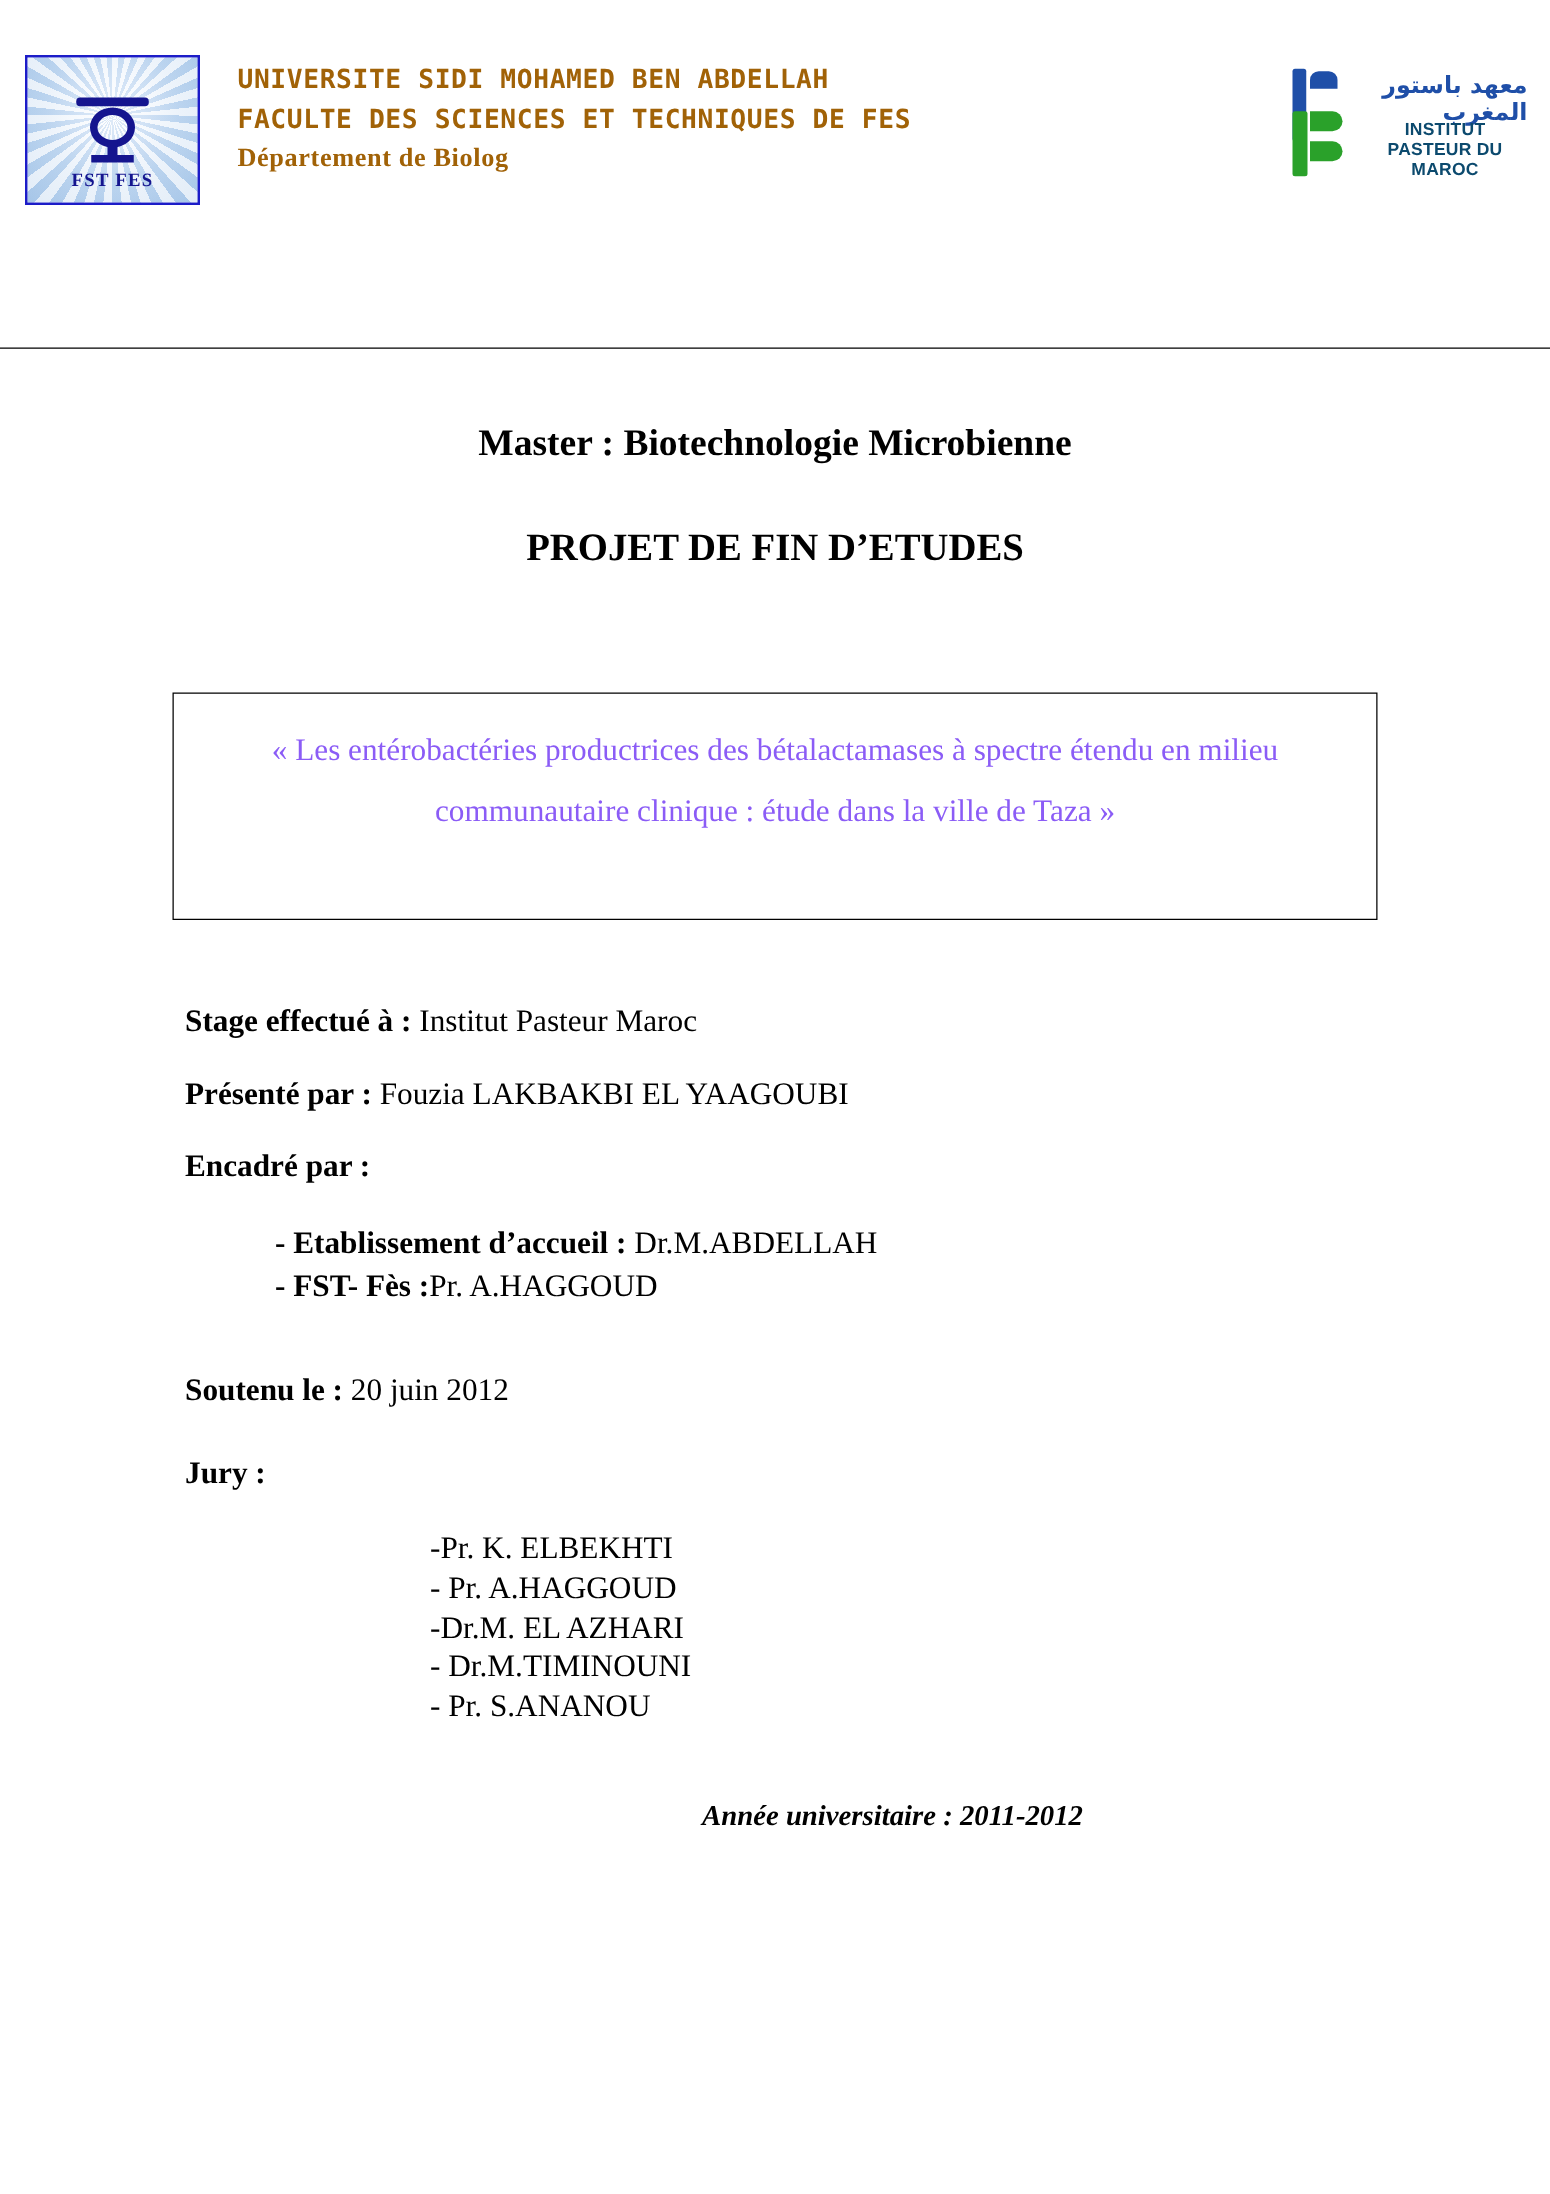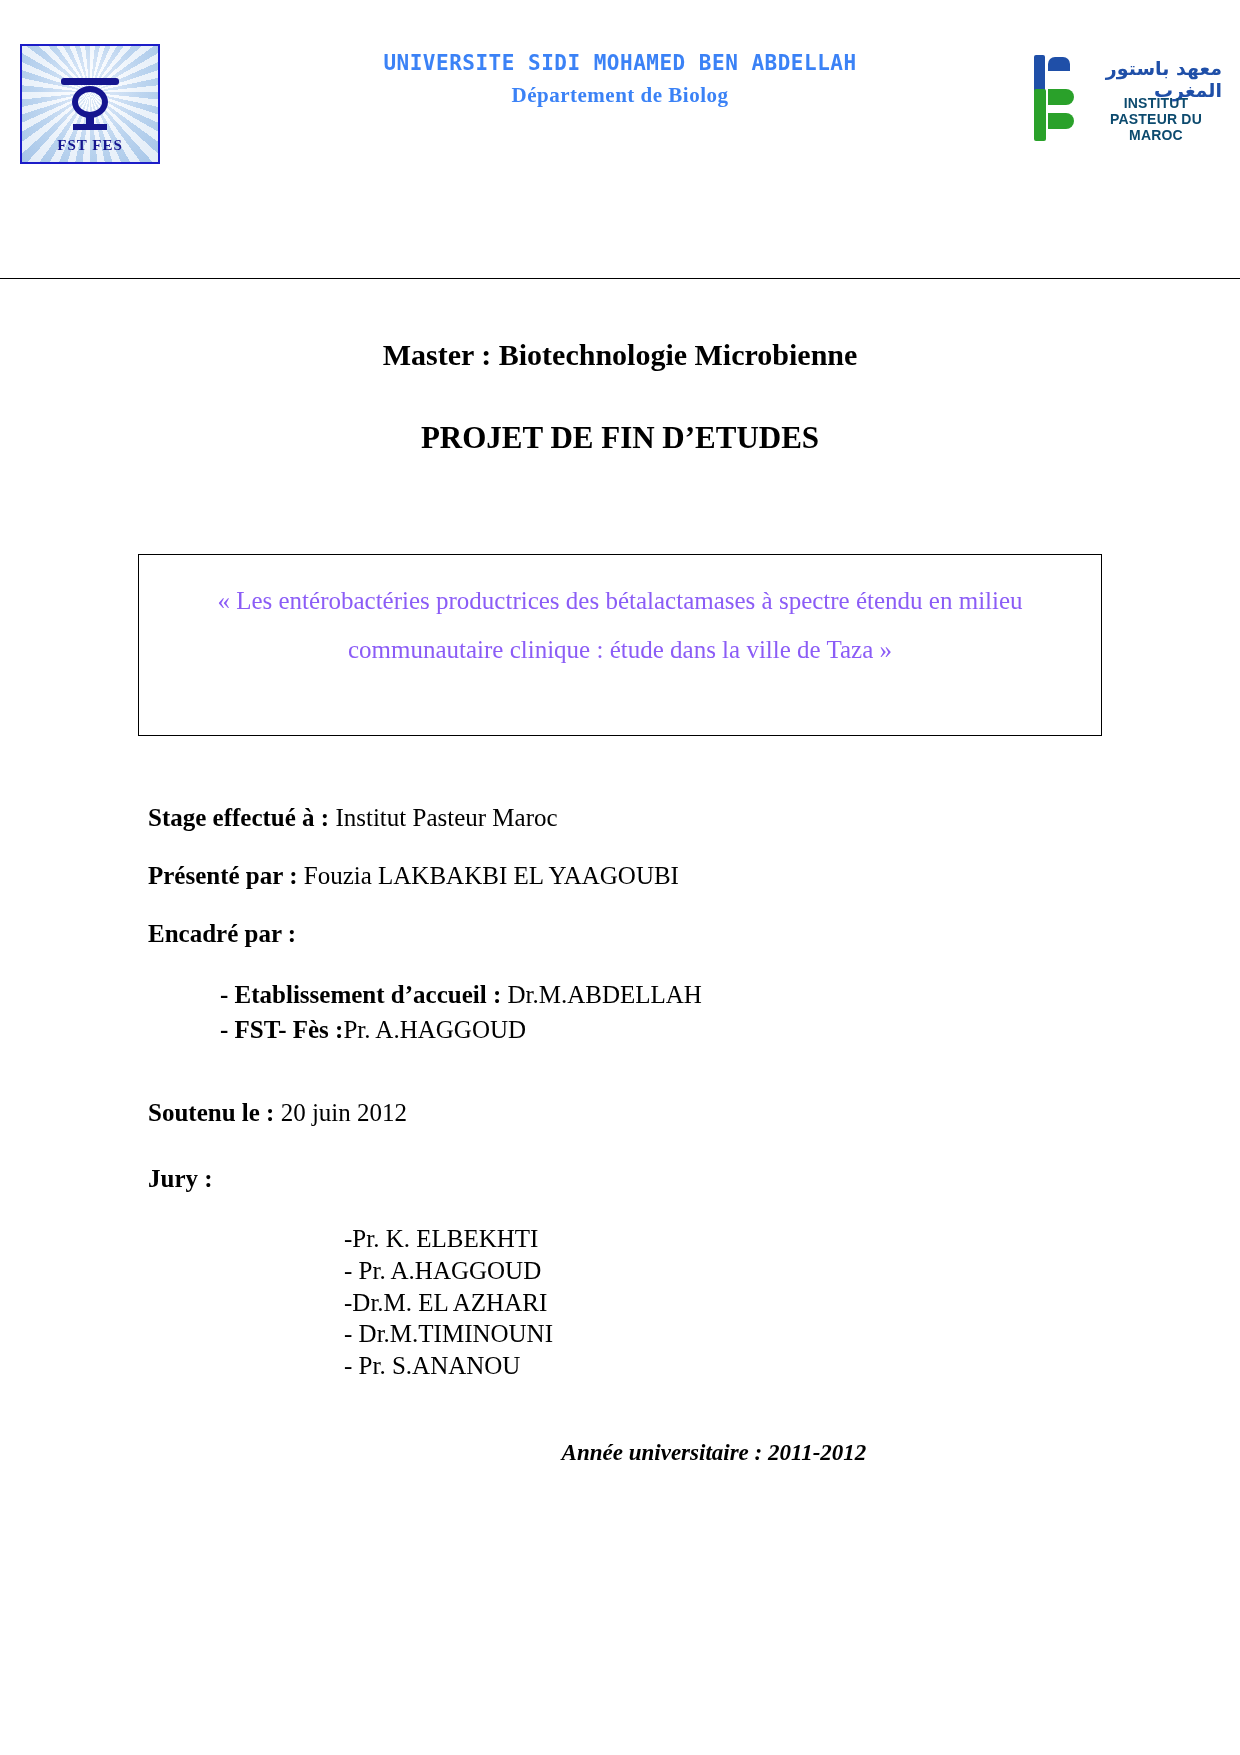--- a/index.html
+++ b/index.html
@@ -92,24 +92,23 @@
     bottom: 8px;
     text-align: center;
     font-family: "Liberation Serif", serif;
     font-weight: bold;
     font-size: 15px;
     letter-spacing: 1px;
     color: #15158f;
   }
 
   .header-titles {
-    text-align: center;
     font-family: "DejaVu Sans Mono", monospace;
     font-weight: bold;
-    color: #3b82f6;
+    color: #a16207;
     line-height: 1.5;
     padding: 0 190px;
   }
   .header-titles .line1 { font-size: 21px; letter-spacing: 0.5px; }
   .header-titles .line2 { font-size: 21px; letter-spacing: 0.5px; }
   .header-titles .line3 { font-size: 21px; letter-spacing: 0.5px; font-family: Liberation Serif, serif; }
 
   .logo-right {
     position: absolute;
     right: 18px;
@@ -265,20 +264,21 @@
         <div class="bar"></div>
         <div class="circle"></div>
         <div class="stem"></div>
         <div class="foot"></div>
       </div>
       <div class="caption">FST FES</div>
     </div>
 
     <div class="header-titles">
       <div class="line1">UNIVERSITE SIDI MOHAMED BEN ABDELLAH</div>
+      <div class="line2">FACULTE DES SCIENCES ET TECHNIQUES DE FES</div>
       <div class="line3">Département de Biolog</div>
     </div>
 
     <div class="logo-right">
       <div class="glyphs">
         <div class="g-blue1"></div>
         <div class="g-blue2"></div>
         <div class="g-green1"></div>
         <div class="g-green2"></div>
         <div class="g-green3"></div>

